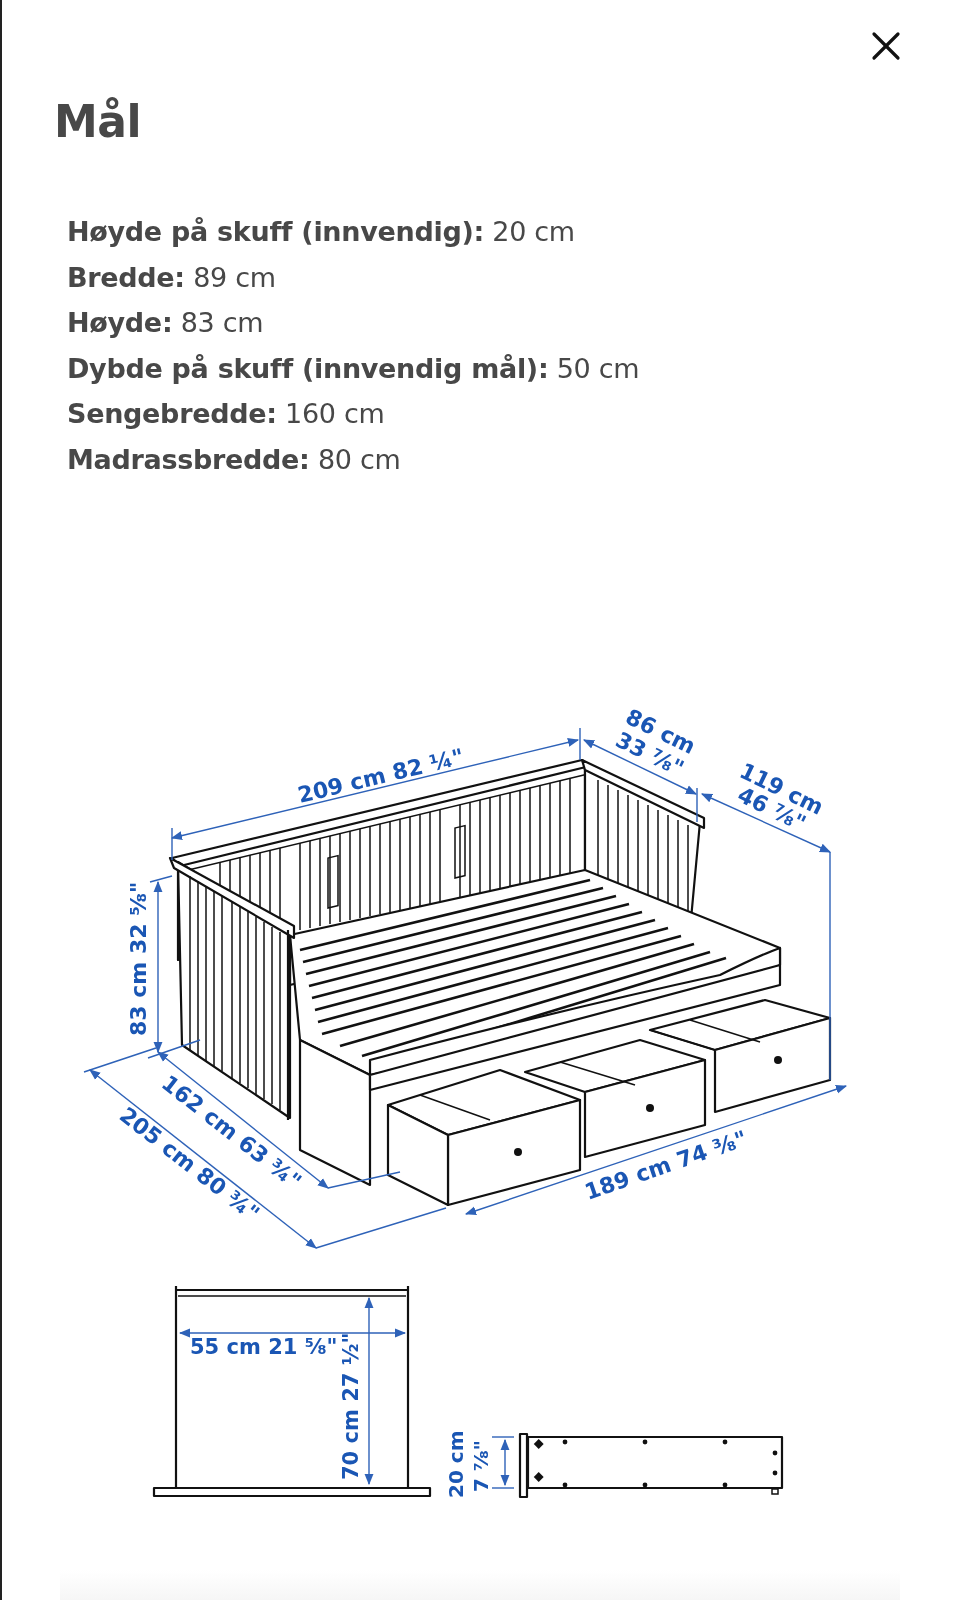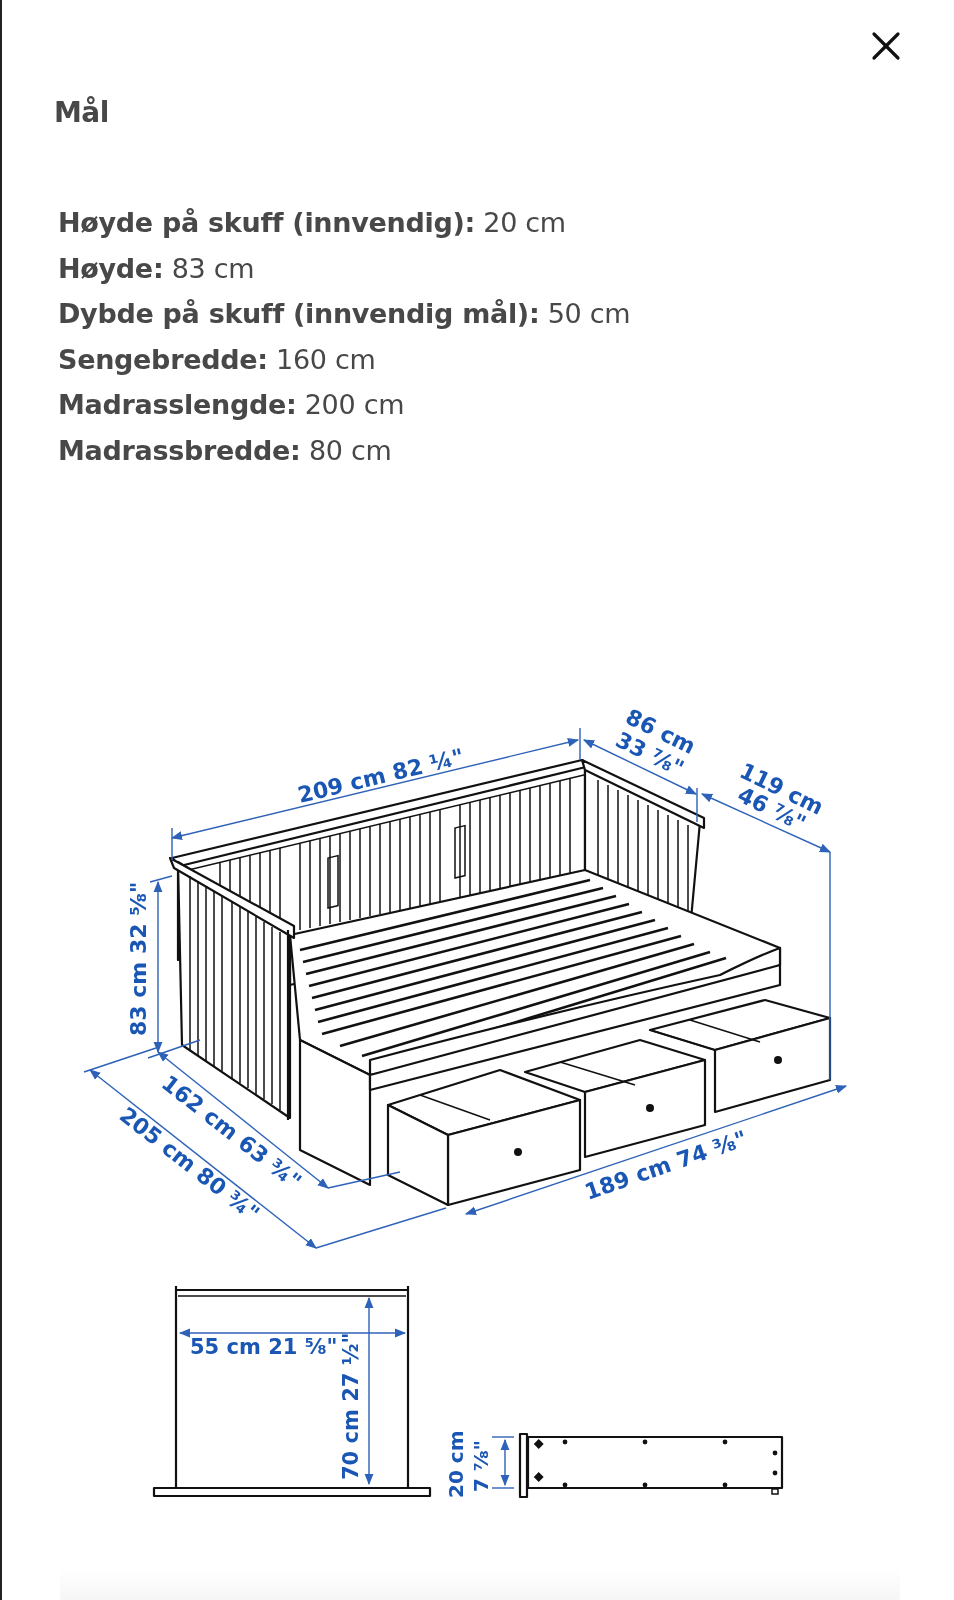--- a/index.html
+++ b/index.html
@@ -8,23 +8,23 @@
     font-family: "DejaVu Sans", "Liberation Sans", sans-serif;
     color: #484848;
   }
   .left-edge { position: absolute; left: 0; top: 0; width: 2px; height: 1600px; background: #222; }
   .close-btn {
     position: absolute; left: 866px; top: 26px; width: 40px; height: 40px;
     display: flex; align-items: center; justify-content: center; cursor: pointer;
   }
   .title {
     position: absolute; left: 54px; top: 96px; margin: 0;
-    font-size: 28px; font-weight: bold; color: #484848; letter-spacing: -0.5px;
+    font-size: 44px; font-weight: bold; color: #484848; letter-spacing: -0.5px;
   }
-  .specs { position: absolute; left: 54px; top: 196px; list-style: none; margin: 4px; padding: 0; }
+  .specs { position: absolute; left: 54px; top: 196px; list-style: none; margin: 13px; padding: 0; }
   .specs li { height: 45.5px; line-height: 45.5px; font-size: 27px; white-space: nowrap; letter-spacing: -0.3px; }
   .specs .lbl { font-weight: bold; color: #484848; }
   .specs .val { color: #484848; }
   .diagram { position: absolute; left: 0; top: 690px; width: 954px; height: 860px; }
   .dim-text { font-family: "DejaVu Sans", "Liberation Sans", sans-serif; font-weight: bold; fill: #1a56b4; font-size: 22px; }
   .dim-line { stroke: #2e62b8; stroke-width: 1.4; fill: none; }
   .arrow { fill: #2e62b8; }
   .bed { stroke: #111; stroke-width: 2.2; fill: #fff; stroke-linejoin: round; }
   .bed-thin { stroke: #111; stroke-width: 1.5; fill: none; }
   .slat { stroke: #111; stroke-width: 2.6; fill: none; }
@@ -39,24 +39,24 @@
   <svg width="30" height="30" viewBox="0 0 30 30">
     <line x1="3" y1="3" x2="27" y2="27" stroke="#111" stroke-width="3.2" stroke-linecap="round"></line>
     <line x1="27" y1="3" x2="3" y2="27" stroke="#111" stroke-width="3.2" stroke-linecap="round"></line>
   </svg>
 </div>
 
 <h1 class="title">Mål</h1>
 
 <ul class="specs">
   <li><span class="lbl">Høyde på skuff (innvendig):</span><span class="val"> 20 cm</span></li>
+  <li><span class="lbl">Bredde:</span><span class="val"> 89 cm</span></li>
   <li><span class="lbl">Høyde:</span><span class="val"> 83 cm</span></li>
   <li><span class="lbl">Dybde på skuff (innvendig mål):</span><span class="val"> 50 cm</span></li>
   <li><span class="lbl">Sengebredde:</span><span class="val"> 160 cm</span></li>
-  <li><span class="lbl">Madrasslengde:</span><span class="val"> 200 cm</span></li>
   <li><span class="lbl">Madrassbredde:</span><span class="val"> 80 cm</span></li>
 </ul>
 
 <svg class="diagram" viewBox="0 690 954 860" width="954" height="860">
   <defs>
     <marker id="arr" viewBox="0 0 10 10" refX="9" refY="5" markerWidth="8" markerHeight="8" orient="auto-start-reverse">
       <path d="M0,1 L10,5 L0,9 z" class="arrow"></path>
     </marker>
   </defs>
 

